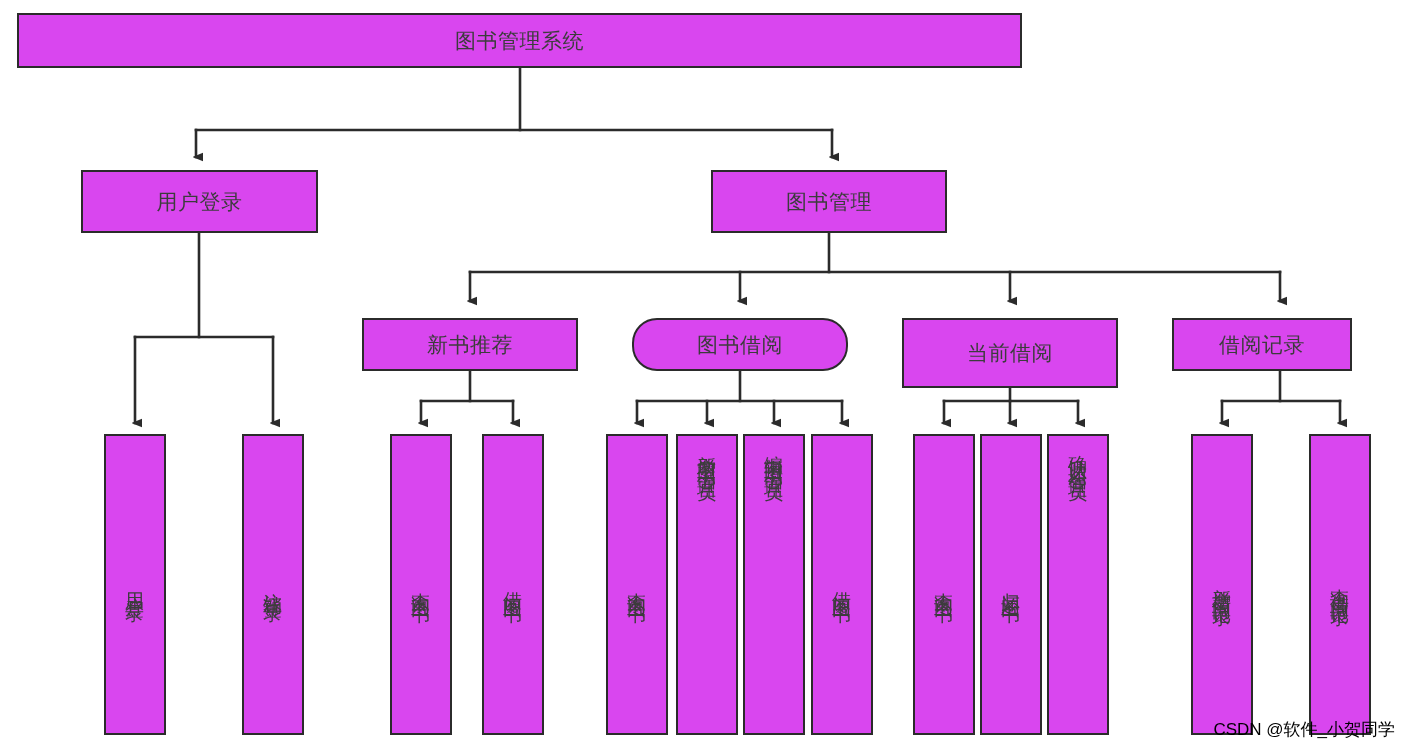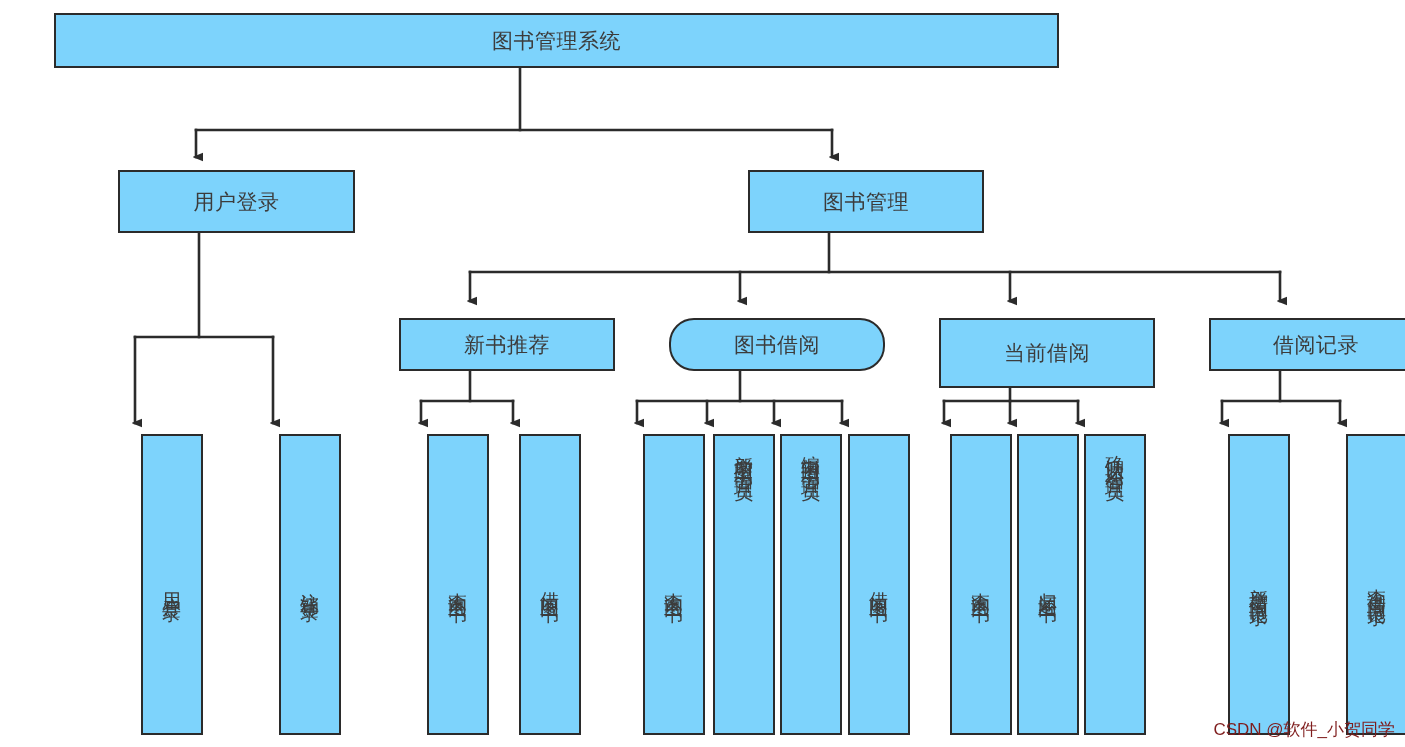--- a/index.html
+++ b/index.html
@@ -25,27 +25,26 @@
     position: absolute;
     left: 0;
     top: 0;
     width: 1405px;
     height: 747px;
     display: block;
   }
   .node-box {
     position: absolute;
     box-sizing: border-box;
-    background: #7dd3fc;
+    background: #d946ef;
     border: 2px solid #2b2b2b;
     display: flex;
     align-items: center;
     justify-content: center;
     overflow: hidden;
-    margin-left: 37px;
   }
   .node-label-h {
     font-size: 21px;
     color: #3c3c3c;
     line-height: 1.1;
     letter-spacing: 0.5px;
     white-space: nowrap;
   }
   .node-label-v {
     font-size: 19px;
@@ -64,21 +63,21 @@
   }
   .leaf-box.center-v {
     align-items: center;
     padding-top: 0;
   }
   #watermark {
     position: absolute;
     right: 10px;
     bottom: 6px;
     font-size: 17px;
-    color: #7f1d1d;
+    color: #000000;
     white-space: nowrap;
     font-family: "Liberation Sans", "DejaVu Sans", sans-serif;
     pointer-events: none;
   }
 </style>
 </head>
 <body>
 
 <div id="diagram-root">
 
@@ -150,21 +149,21 @@
   </div>
 
   <div class="node-box" style="left:632px; top:318px; width:216px; height:53px;border-radius:25px;">
     <span class="node-label-h">图书借阅</span>
   </div>
 
   <div class="node-box" style="left:902px; top:318px; width:216px; height:70px;">
     <span class="node-label-h">当前借阅</span>
   </div>
 
-  <div class="node-box" style="left:1172px; top:318px; width:214px; height:53px;">
+  <div class="node-box" style="left:1172px; top:318px; width:180px; height:53px;">
     <span class="node-label-h">借阅记录</span>
   </div>
 
   <div class="node-box leaf-box center-v" style="left:104px; top:434px; width:62px; height:301px;">
     <span class="node-label-v">用户登录</span>
   </div>
 
   <div class="node-box leaf-box center-v" style="left:242px; top:434px; width:62px; height:301px;">
     <span class="node-label-v">注销登录</span>
   </div>

